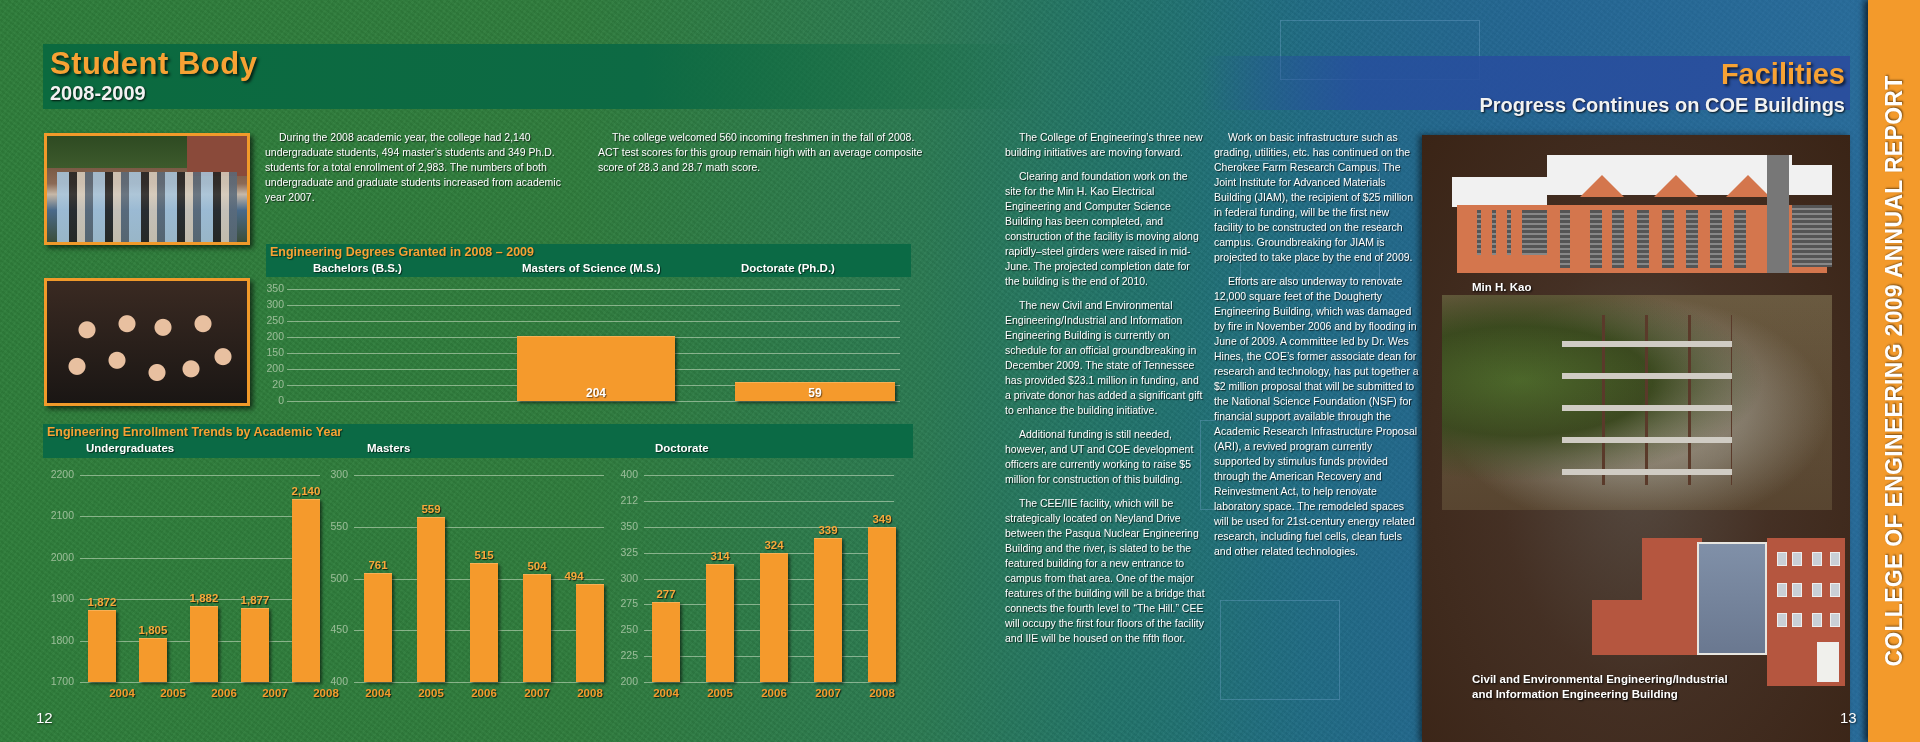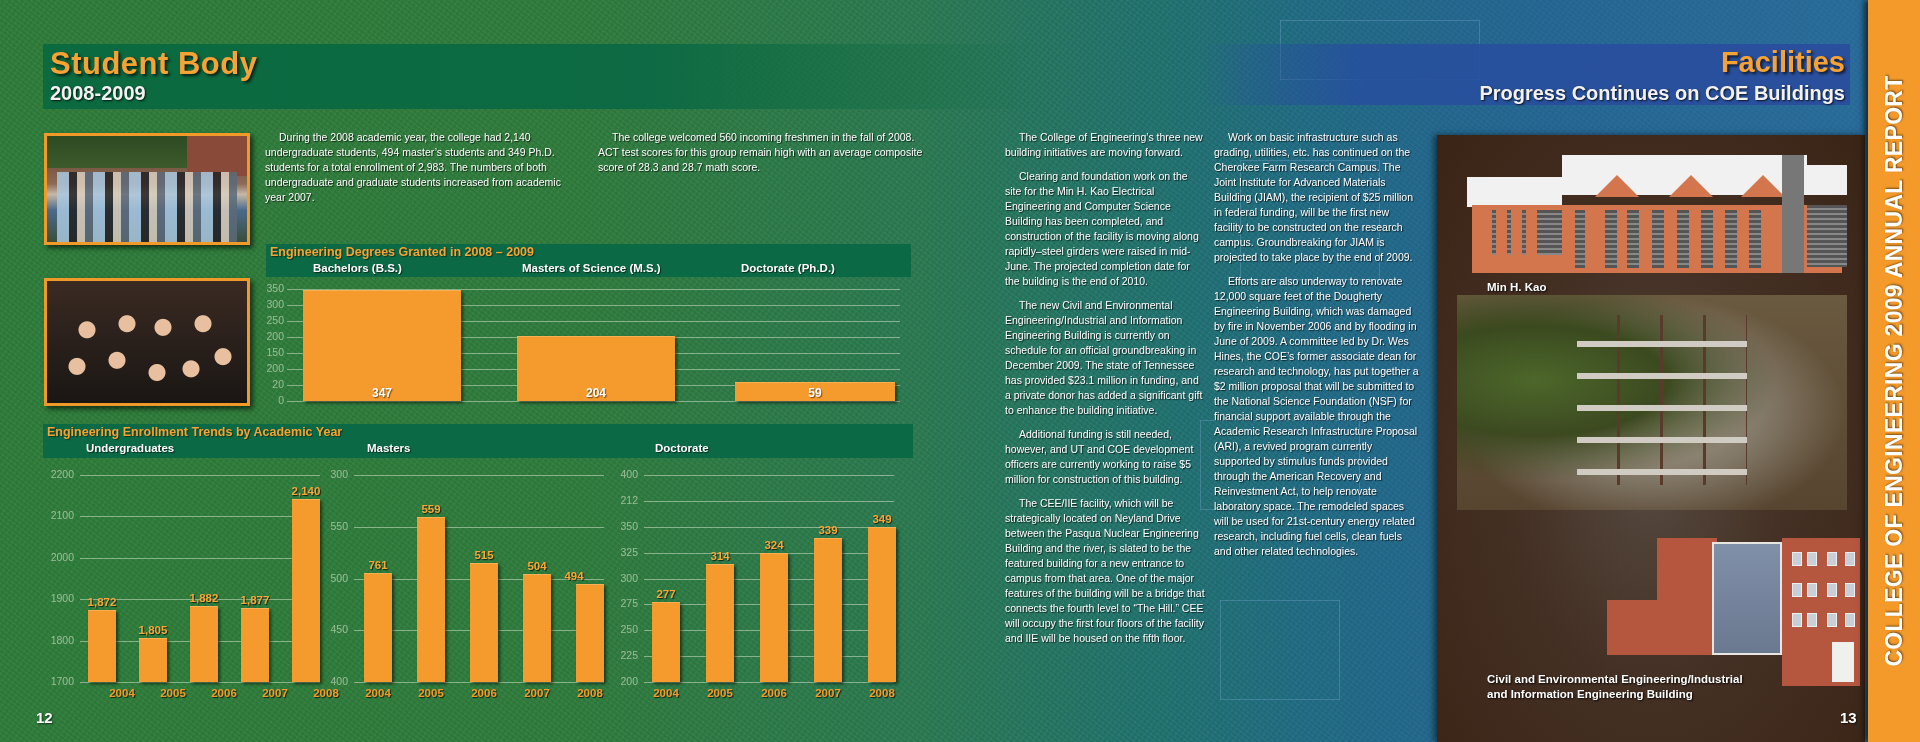--- a/index.html
+++ b/index.html
@@ -36,21 +36,21 @@
     text-shadow: 2px 2px 3px rgba(0,0,0,0.7); letter-spacing: 0.5px;
   }
   .hdr-left .subtitle {
     position: absolute; left: 7px; top: 38px;
     font-size: 20px; font-weight: bold; color: #f2f2f2;
     text-shadow: 1px 1px 2px rgba(0,0,0,0.8);
   }
 
   
   .hdr-right {
-    position: absolute; left: 1200px; top: 44px; width: 650px; height: 61px;
+    position: absolute; left: 1200px; top: 56px; width: 650px; height: 54px;
     background: linear-gradient(90deg, rgba(40,80,160,0) 0%, rgba(38,78,158,0.85) 25%, #2a4f9d 100%);
   }
   .hdr-right .title {
     position: absolute; right: 5px; top: 2px;
     font-size: 29px; font-weight: bold; color: #f7a234;
     text-shadow: 2px 2px 3px rgba(0,0,0,0.7);
   }
   .hdr-right .subtitle {
     position: absolute; right: 5px; top: 38px;
     font-size: 20px; font-weight: bold; color: #f2f2f2;
@@ -127,31 +127,30 @@
     font-size: 11.5px; font-weight: bold; color: #f8a83a;
     text-shadow: 1px 1px 1px rgba(0,0,0,0.7);
   }
   .xtick {
     position: absolute; text-align: center; width: 50px;
     font-size: 11.5px; font-weight: bold; color: #f59a2c;
     text-shadow: 1px 1px 1px rgba(0,0,0,0.7);
   }
 
   .page-num {
-    position: absolute; font-size: 15px; font-weight: bold; color: #fff;
+    position: absolute; font-size: 15px; font-weight: normal; color: #fff;
     text-shadow: 1px 1px 2px rgba(0,0,0,0.6);
   }
 
   
   .img-panel {
     position: absolute; left: 1422px; top: 135px; width: 428px; height: 607px;
     background:
       radial-gradient(ellipse at 50% 55%, rgba(90,70,55,0.9) 0%, rgba(70,45,30,0.95) 45%, #3a2416 100%);
     box-shadow: -3px 0 6px rgba(0,0,0,0.5);
-    margin-left: 15px;
   }
   .kao-render {
     position: absolute; left: 30px; top: 20px; width: 385px; height: 128px;
   }
   .kao-roof { position: absolute; background: #f1f1f1; }
   .kao-body { position: absolute; background: #d4764d; }
   .kao-win { position: absolute; background: repeating-linear-gradient(180deg, #555 0 3px, #888 3px 5px); }
   .kao-gable { position:absolute; width:0; height:0; border-left: 20px solid transparent; border-right: 20px solid transparent; border-bottom: 22px solid #d4764d; }
   .kao-tower { position:absolute; background: #777; }
   .caption {
@@ -239,23 +238,20 @@
   <div class="ytick" style="left:-10px;top:112px;">0</div>
   <div style="position:absolute;left:27px;right:0;top:0;bottom:0;">
     <div class="gridline" style="top:7px;"></div>
     <div class="gridline" style="top:23px;"></div>
     <div class="gridline" style="top:39px;"></div>
     <div class="gridline" style="top:55px;"></div>
     <div class="gridline" style="top:71px;"></div>
     <div class="gridline" style="top:87px;"></div>
     <div class="gridline" style="top:103px;"></div>
     <div class="gridline" style="top:119px;"></div>
-    <div class="bar" style="left:16px;width:158px;top:8px;height:111px;">
-      <div class="bar-val-in">347</div>
-    </div>
     <div class="bar" style="left:230px;width:158px;top:54px;height:65px;">
       <div class="bar-val-in">204</div>
     </div>
     <div class="bar" style="left:448px;width:160px;top:100px;height:19px;">
       <div class="bar-val-in">59</div>
     </div>
   </div>
 </div>
 
 <div class="band" style="left:43px;top:424px;width:870px;height:34px;">

